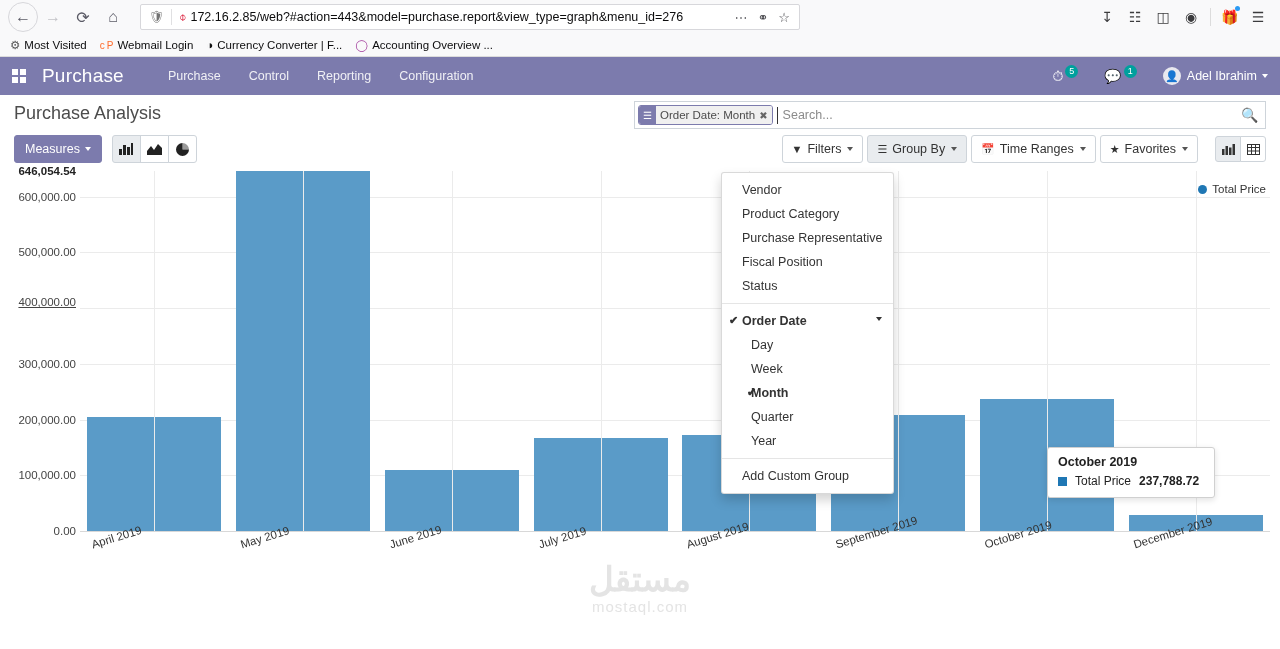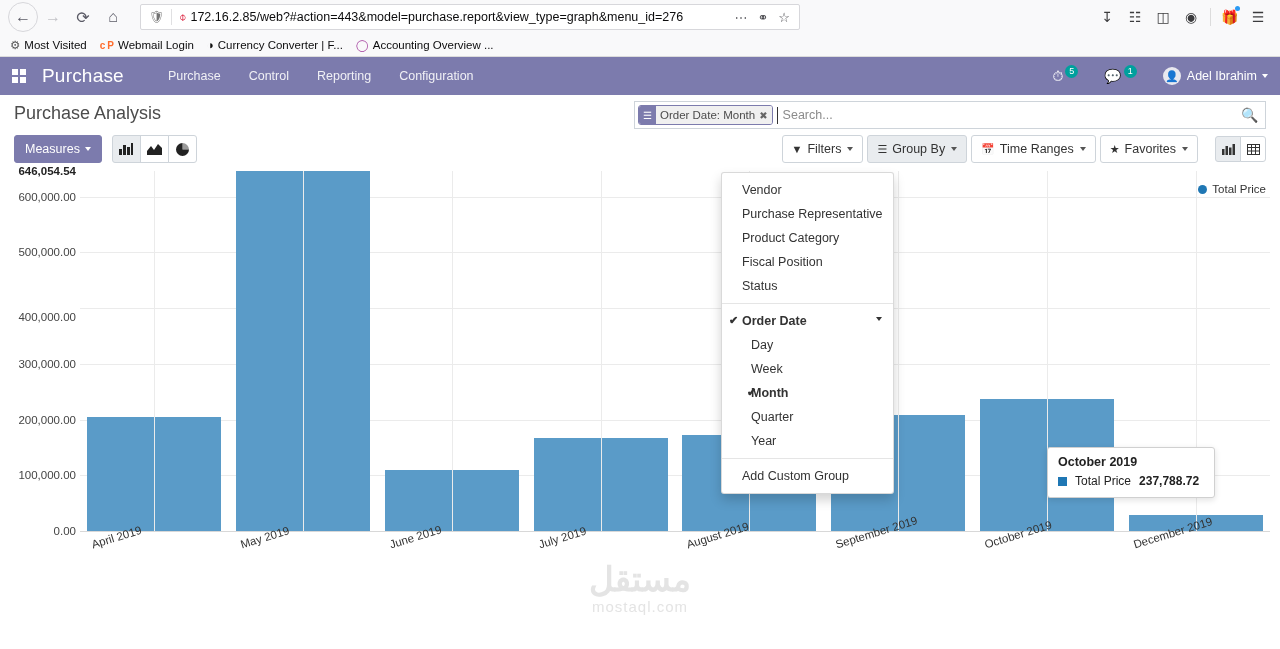--- a/index.html
+++ b/index.html
@@ -232,21 +232,21 @@
       <div class="iconbtn">☰</div>
     </div>
   </div>
 
   <div class="bookmarks">
     <div class="bm">
       <span class="bmicon" style="color:#555;">⚙</span>
       <span>Most Visited</span>
     </div>
     <div class="bm">
-      <span class="bmicon" style="color:#ff6c2c;font-weight:bold;font-size:10px;">c P</span>
+      <span class="bmicon" style="color:#ff6c2c;font-weight:normal;font-size:10px;">c P</span>
       <span>Webmail Login</span>
     </div>
     <div class="bm">
       <span class="bmicon" style="color:#111;">◑</span>
       <span>Currency Converter | F...</span>
     </div>
     <div class="bm">
       <span class="bmicon" style="color:#a23c9c;">◯</span>
       <span>Accounting Overview ...</span>
     </div>
@@ -371,22 +371,22 @@
             <line x1="8.5" y1="0.5" x2="8.5" y2="10.5" stroke="#333"></line>
           </svg>
         </div>
       </div>
     </div>
   </div>
 </div>
 
 <div class="dropdown">
   <div class="ditem"><span>Vendor</span></div>
+  <div class="ditem"><span>Product Category</span></div>
   <div class="ditem"><span>Purchase Representative</span></div>
-  <div class="ditem"><span>Product Category</span></div>
   <div class="ditem"><span>Fiscal Position</span></div>
   <div class="ditem"><span>Status</span></div>
 
   <div class="ddivider"></div>
 
   <div class="ditem header">
     <span class="check">✔</span>
     <span>Order Date</span>
     <span class="sub-caret caret"></span>
   </div>
@@ -408,21 +408,21 @@
     <span class="dot"></span>
     <span>Total Price</span>
   </div>
 
   <div class="plot" id="plot">
     <div class="ylabels" id="ylabels">
         <div class="ytick" style="top: 360px; margin-left: 44px;">0.00</div>
         <div class="ytick" style="top: 304.277px;">100,000.00</div>
         <div class="ytick" style="top: 248.554px;">200,000.00</div>
         <div class="ytick" style="top: 192.831px;">300,000.00</div>
-        <div class="ytick" style="top: 146px;">400,000.00</div>
+        <div class="ytick" style="top: 131px; text-decoration: underline;">400,000.00</div>
         <div class="ytick" style="top: 81.3858px;">500,000.00</div>
         <div class="ytick" style="top: 25.6629px;">600,000.00</div>
         <div class="ytick maxlabel" style="top: 0px;">646,054.54</div>
       </div>
     <div id="gridlines">
         <div class="axis-base" style="top: 360px;"></div>
         <div class="grid-h" style="top: 304.277px;"></div>
         <div class="grid-h" style="top: 248.554px;"></div>
         <div class="grid-h" style="top: 192.831px;"></div>
         <div class="grid-h" style="top: 137.109px;"></div>

